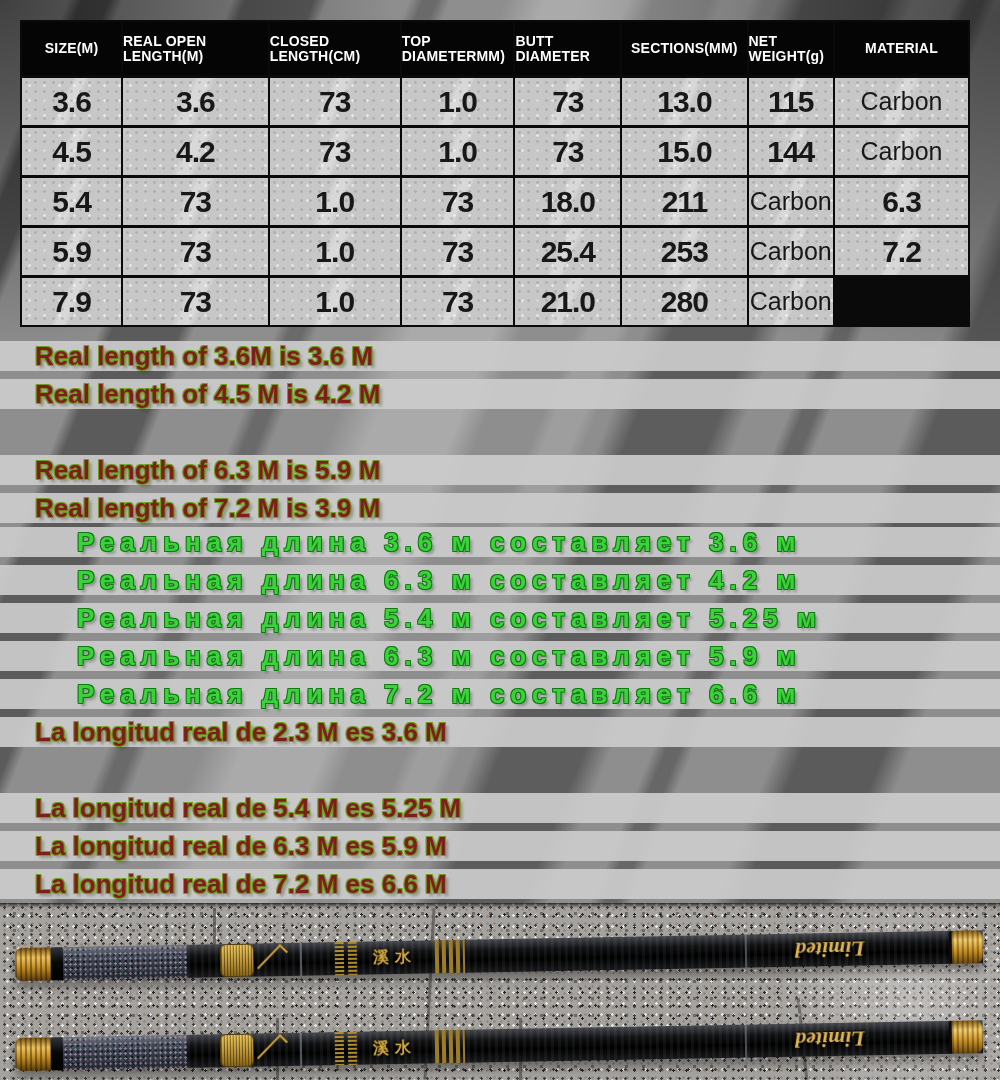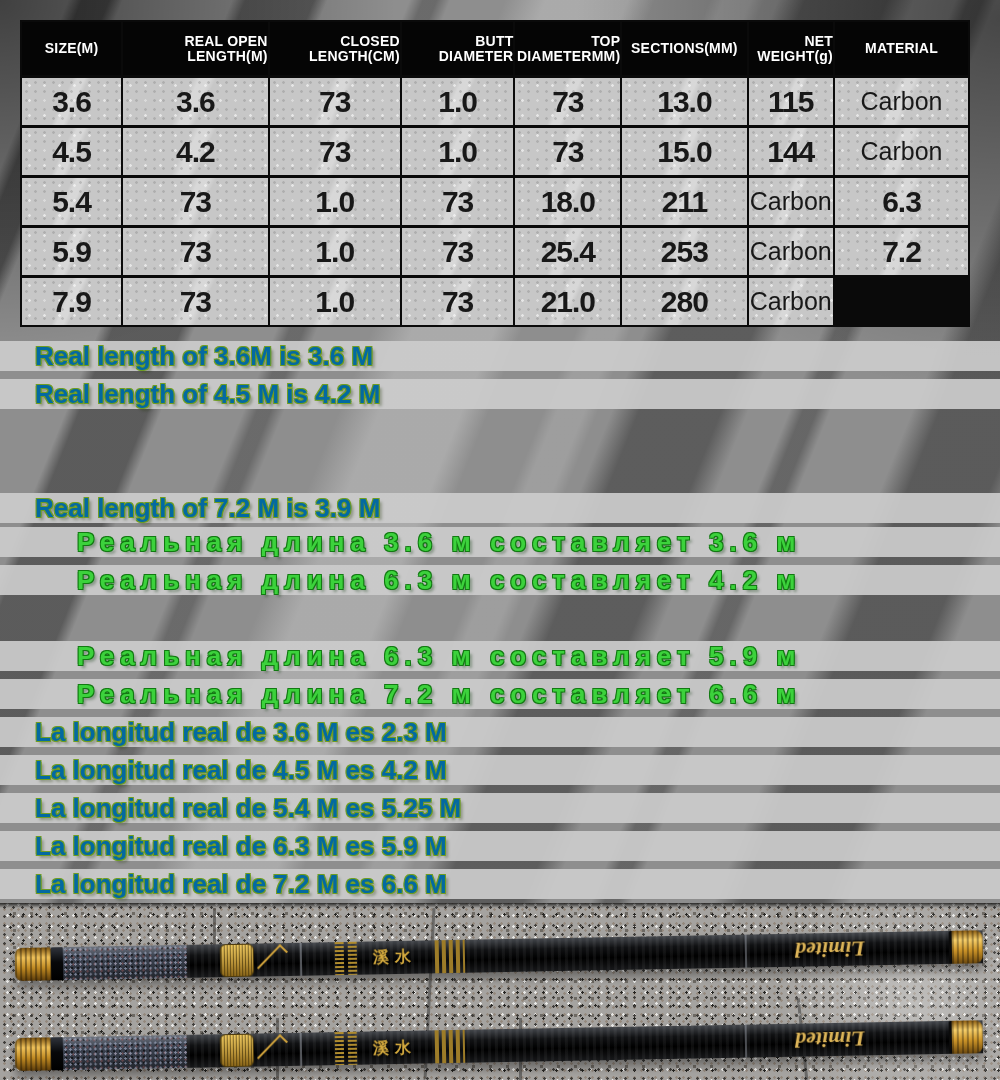--- a/index.html
+++ b/index.html
@@ -21,35 +21,35 @@
         transparent 0 30%, rgba(0,0,0,.25) 31% 32%, transparent 33% 52%,
         rgba(255,255,255,.14) 53% 55%, transparent 56% 70%,
         rgba(0,0,0,.28) 71% 72%, transparent 73%);}
 
   
   .spec-table{position:absolute;left:20px;top:20px;width:950px;
     display:grid;grid-template-columns:102fr 149fr 134fr 115fr 108fr 128fr 87fr 137fr;
     grid-template-rows:53px repeat(5,47px);gap:3px 2px;
     background:#0a0a0a;border:2px solid #0a0a0a;box-sizing:border-box;}
   .th{background:#050505;color:#fff;display:flex;align-items:center;justify-content:center;
-    font-size:14px;font-weight:bold;letter-spacing:.2px;text-align:right;line-height:1.05;}
+    font-size:14px;font-weight:bold;letter-spacing:.2px;text-align:left;line-height:1.05;}
   .td{display:flex;align-items:center;justify-content:center;
     color:#181818;font-size:30px;font-weight:600;letter-spacing:-1px;
     background-color:#c7c7c7;
     background-image:
       radial-gradient(rgba(255,255,255,.55) 1px, transparent 1.6px),
       radial-gradient(rgba(110,110,110,.28) 1px, transparent 1.6px),
       linear-gradient(115deg, transparent 0 42%, rgba(255,255,255,.3) 46% 52%, transparent 56%);
     background-size:15px 15px, 9px 9px, 100% 100%;}
   .td.mat{font-size:25px;font-weight:500;letter-spacing:0;}
 
   
   .band{position:absolute;left:0;width:1000px;height:30px;background:rgba(204,204,204,.92);}
   .txt{position:absolute;left:35px;top:50%;transform:translateY(-50%);white-space:nowrap;}
-  .txt-en,.txt-es{font-size:26px;font-weight:bold;color:#0369a1;
+  .txt-en,.txt-es{font-size:26px;font-weight:bold;color:#7f1d1d;
     text-shadow:-1px -1px 0 #6f9d22, 1px -1px 0 #6f9d22, -1px 1px 0 #6f9d22,
                  1px 1px 0 #6f9d22, 3px 3px 3px rgba(30,50,0,.35);}
   .txt-ru{font-size:26px;font-weight:bold;color:#3cd23c;letter-spacing:6px;
     text-shadow:-1px -1px 0 #127a12, 1px -1px 0 #127a12, -1px 1px 0 #127a12,
                  1px 1px 0 #127a12, 3px 3px 3px rgba(0,50,0,.35);padding-left:42px;}
 
   
   .photo{position:absolute;left:0;top:903px;width:1000px;height:177px;overflow:hidden;
     background-color:#a5a3a0;
     background-image:
@@ -117,22 +117,22 @@
 <body>
 
 <div class="page">
 
   <div class="top">
 
     <div class="spec-table">
       <div class="th">SIZE(M)</div>
       <div class="th">REAL OPEN LENGTH(M)</div>
       <div class="th">CLOSED LENGTH(CM)</div>
+      <div class="th">TOP DIAMETERMM)</div>
       <div class="th">BUTT DIAMETER</div>
-      <div class="th">TOP DIAMETERMM)</div>
       <div class="th">SECTIONS(MM)</div>
       <div class="th">NET WEIGHT(g)</div>
       <div class="th">MATERIAL</div>
 
       <div class="td">3.6</div>
       <div class="td">3.6</div>
       <div class="td">73</div>
       <div class="td">1.0</div>
       <div class="td">73</div>
       <div class="td">13.0</div>
@@ -174,42 +174,45 @@
       <div class="td">280</div>
       <div class="td mat">Carbon</div>
     </div>
 
     <div class="band" style="top:341px">
         <span class="txt txt-en">Real length of 3.6M is 3.6 M</span>
       </div>
     <div class="band" style="top:379px">
         <span class="txt txt-en">Real length of 4.5 M is 4.2 M</span>
       </div>
+    <div class="band" style="top:455px">
+        <span class="txt txt-en">Real length of 6.3 M is 5.9 M</span>
+      </div>
     <div class="band" style="top:493px">
         <span class="txt txt-en">Real length of 7.2 M is 3.9 M</span>
       </div>
 
     <div class="band" style="top:527px">
         <span class="txt txt-ru">Реальная длина 3.6 м составляет 3.6 м</span>
       </div>
     <div class="band" style="top:565px">
         <span class="txt txt-ru">Реальная длина 6.3 м составляет 4.2 м</span>
       </div>
+    <div class="band" style="top:603px">
+        <span class="txt txt-ru">Реальная длина 5.4 м составляет 5.25 м</span>
+      </div>
     <div class="band" style="top:641px">
         <span class="txt txt-ru">Реальная длина 6.3 м составляет 5.9 м</span>
       </div>
     <div class="band" style="top:679px">
         <span class="txt txt-ru">Реальная длина 7.2 м составляет 6.6 м</span>
       </div>
 
     <div class="band" style="top:717px">
-        <span class="txt txt-es">La longitud real de 3.6 M es 2.3 M</span>
-      </div>
-    <div class="band" style="top:755px">
-        <span class="txt txt-es">La longitud real de 4.5 M es 4.2 M</span>
+        <span class="txt txt-es">La longitud real de 2.3 M es 3.6 M</span>
       </div>
     <div class="band" style="top:793px">
         <span class="txt txt-es">La longitud real de 5.4 M es 5.25 M</span>
       </div>
     <div class="band" style="top:831px">
         <span class="txt txt-es">La longitud real de 6.3 M es 5.9 M</span>
       </div>
     <div class="band" style="top:869px">
         <span class="txt txt-es">La longitud real de 7.2 M es 6.6 M</span>
       </div>

